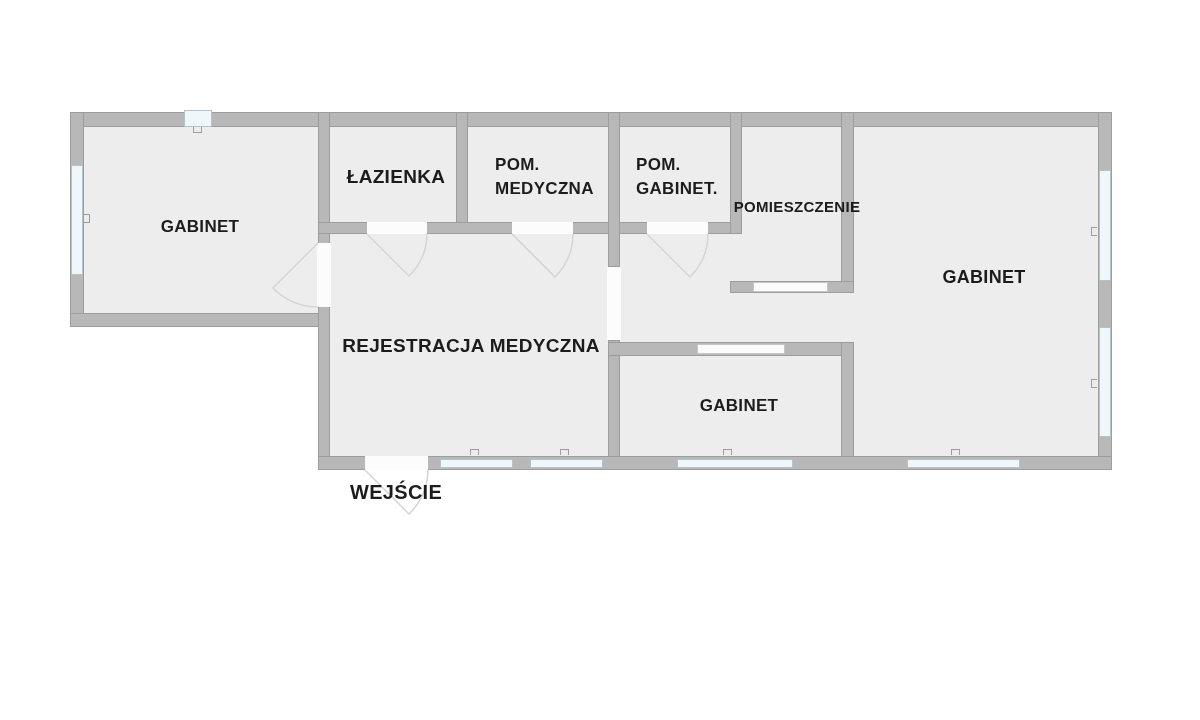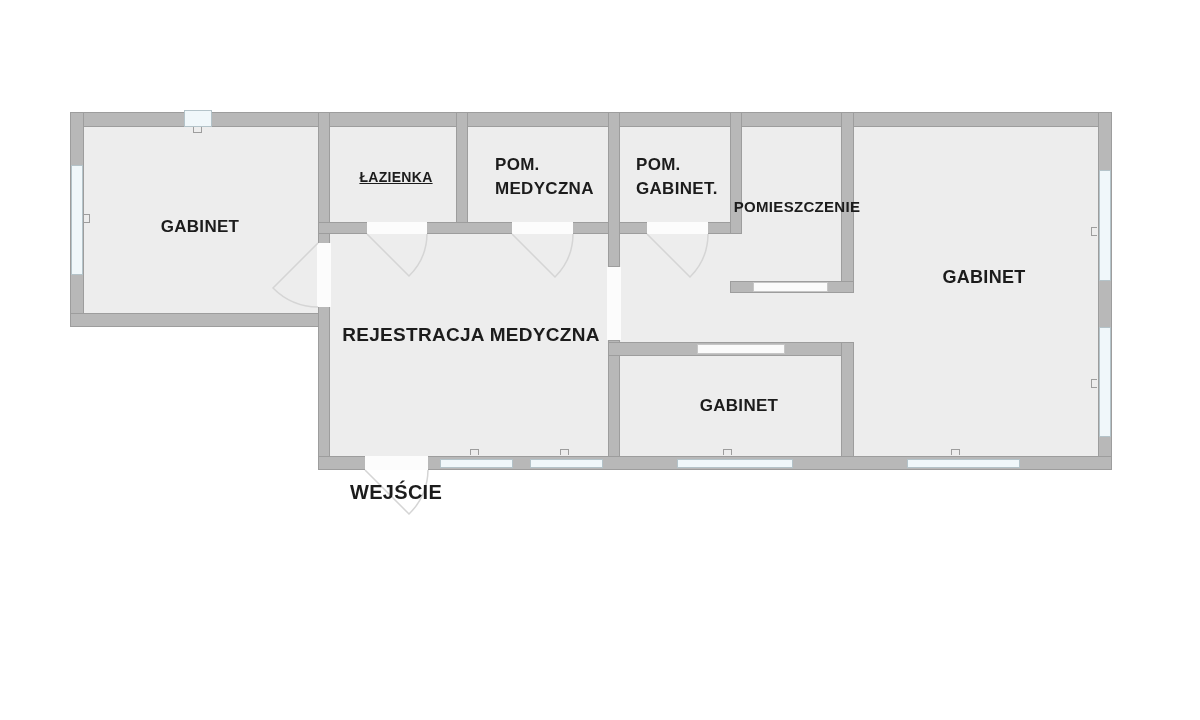--- a/index.html
+++ b/index.html
@@ -78,35 +78,35 @@
   <svg class="arcs" width="1200" height="720">
     <path d="M318,243 L273,288 A64,64 0 0 0 318,307"></path>
     <path d="M367,234 L409,276 A60,60 0 0 0 427,234"></path>
     <path d="M512,234 L555,277 A61,61 0 0 0 573,234"></path>
     <path d="M647,234 L690,277 A61,61 0 0 0 708,234"></path>
     <path d="M365,470 L409,514 A63,63 0 0 0 428,470"></path>
   </svg>
 
   <div class="label center" style="left:200px;top:227px;font-size:17px;">GABINET</div>
 
-  <div class="label center" style="left:396px;top:177px;font-size:14px;text-decoration:underline;">ŁAZIENKA</div>
+  <div class="label center" style="left:396px;top:177px;font-size:19px;">ŁAZIENKA</div>
 
   <div class="label" style="left:495px;top:153px;font-size:17px;line-height:24px;">
     <div>POM.</div>
     <div>MEDYCZNA</div>
   </div>
 
   <div class="label" style="left:636px;top:153px;font-size:17px;line-height:24px;">
     <div>POM.</div>
     <div>GABINET.</div>
   </div>
 
   <div class="label center" style="left:797px;top:206px;font-size:15px;">POMIESZCZENIE</div>
 
   <div class="label center" style="left:984px;top:277px;font-size:18px;">GABINET</div>
 
-  <div class="label center" style="left:471px;top:335px;font-size:19px;">REJESTRACJA MEDYCZNA</div>
+  <div class="label center" style="left:471px;top:346px;font-size:19px;">REJESTRACJA MEDYCZNA</div>
 
   <div class="label center" style="left:739px;top:406px;font-size:17px;">GABINET</div>
 
   <div class="label" style="left:350px;top:481px;font-size:20px;">WEJŚCIE</div>
 
 </div>
 
 </body></html>

